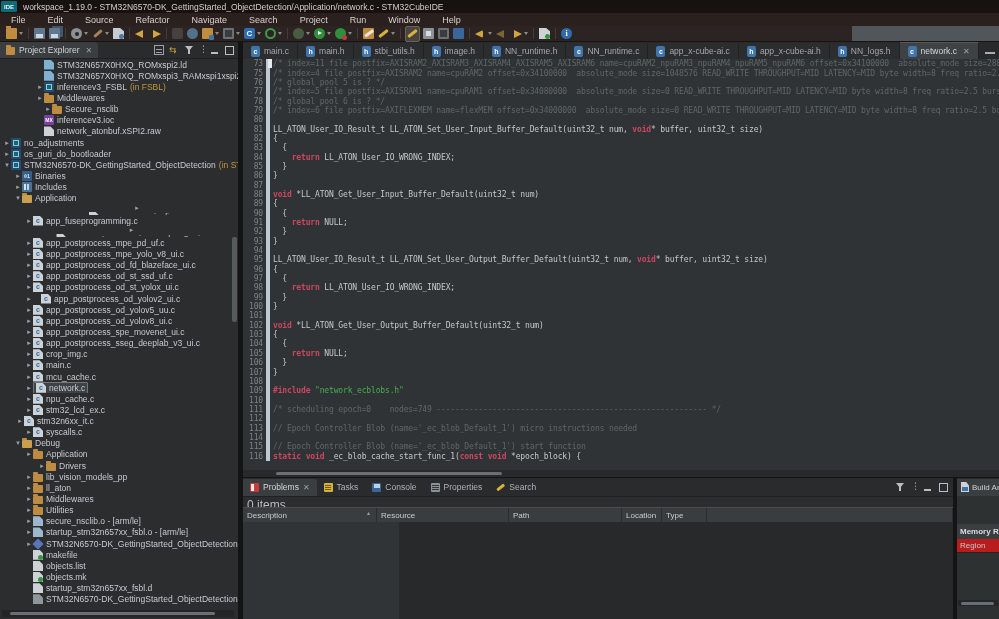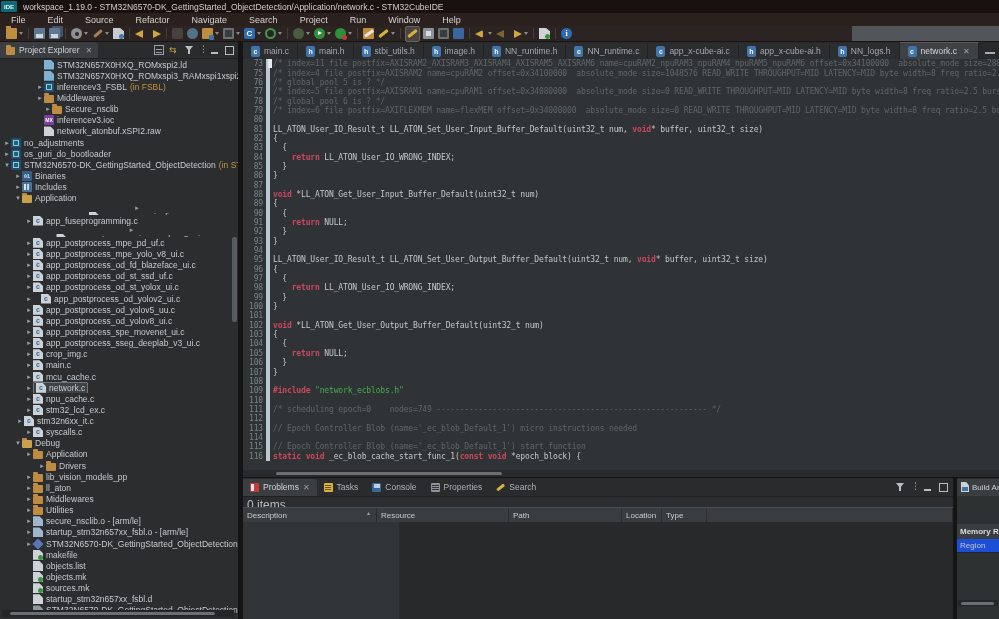--- a/index.html
+++ b/index.html
@@ -157,21 +157,21 @@
   .pcol .sort{position:absolute;right:6px;top:1px;color:#9aa0a3;font-size:6px}
   .pb-body{position:absolute;left:0;top:44px;width:710px;height:97px;background:#28292b}
   .pb-col1shade{position:absolute;left:0;top:44px;width:156px;height:97px;background:#313436}
   
   .buildpanel{position:absolute;left:957px;top:478px;width:42px;height:141px;background:#2e3132}
   .bp-tabs{position:absolute;left:0;top:0;width:42px;height:18px;background:#292b2d;display:flex;align-items:center}
   .bp-tab{height:17px;display:flex;align-items:center;gap:3px;padding:0 4px;font-size:8px;color:#cfd3d5;background:#3a3e41;white-space:nowrap;overflow:hidden;max-width:42px}
   .bp-doc{width:8px;height:10px;flex:none;background:#cdd3d6;clip-path:polygon(0 0,65% 0,100% 35%,100% 100%,0 100%);position:relative}
   .bp-doc::after{content:"";position:absolute;left:1px;bottom:1px;width:6px;height:4px;background:#3f74ad}
   .bp-mem{position:absolute;left:0;top:46px;width:42px;height:15px;background:#3a3e41;font-size:8px;font-weight:bold;color:#dadddf;display:flex;align-items:center;padding-left:3px;box-sizing:border-box;white-space:nowrap;overflow:hidden}
-  .bp-region{position:absolute;left:0;top:61px;width:42px;height:14px;background:#1d4ed8;border-bottom:1px solid #232526;font-size:8px;color:#c3c7c9;display:flex;align-items:center;padding-left:3px;box-sizing:border-box}
+  .bp-region{position:absolute;left:0;top:61px;width:42px;height:14px;background:#b91c1c;border-bottom:1px solid #232526;font-size:8px;color:#c3c7c9;display:flex;align-items:center;padding-left:3px;box-sizing:border-box}
   .bp-hscroll{position:absolute;left:1px;bottom:13px;width:40px;height:6px;background:#242627}
   .bp-hthumb{position:absolute;left:3px;top:2px;width:33px;height:2.5px;background:#6a6f72;border-radius:2px}
 </style>
 </head>
 <body>
 
 <div class="titlebar">
   <span class="applogo">IDE</span>
   <span class="apptitle">workspace_1.19.0 - STM32N6570-DK_GettingStarted_ObjectDetection/Application/network.c - STM32CubeIDE</span>
 </div>
@@ -639,27 +639,20 @@
         <span class="selbox">
           <span class="ic ic-doc"></span>
           <span class="lbl">objects.list</span>
         </span>
       </div>
       <div class="trow" style="padding-left: 25px;">
         <span class="arr"></span>
         <span class="selbox">
           <span class="ic ic-make"></span>
           <span class="lbl">objects.mk</span>
-        </span>
-      </div>
-      <div class="trow" style="padding-left: 25px;">
-        <span class="arr"></span>
-        <span class="selbox">
-          <span class="ic ic-make"></span>
-          <span class="lbl">sources.mk</span>
         </span>
       </div>
       <div class="trow" style="padding-left: 25px;">
         <span class="arr"></span>
         <span class="selbox">
           <span class="ic ic-doc"></span>
           <span class="lbl">startup_stm32n657xx_fsbl.d</span>
         </span>
       </div>
       <div class="trow" style="padding-left: 25px;">

